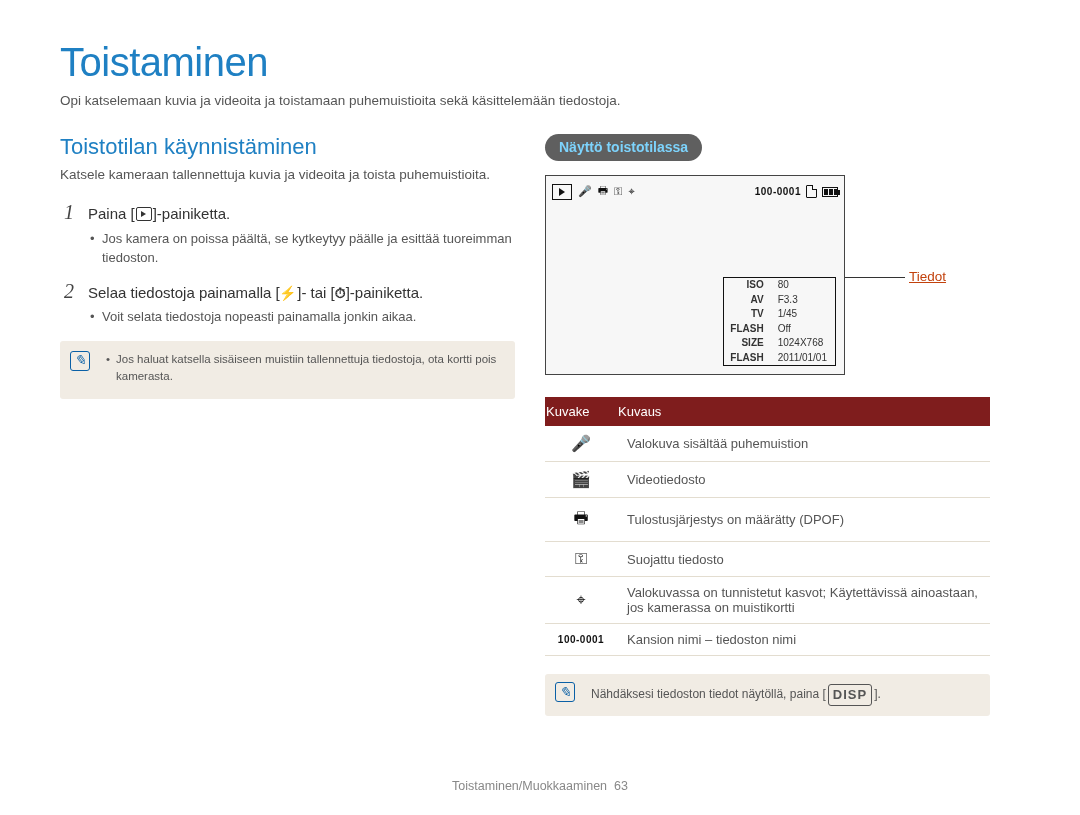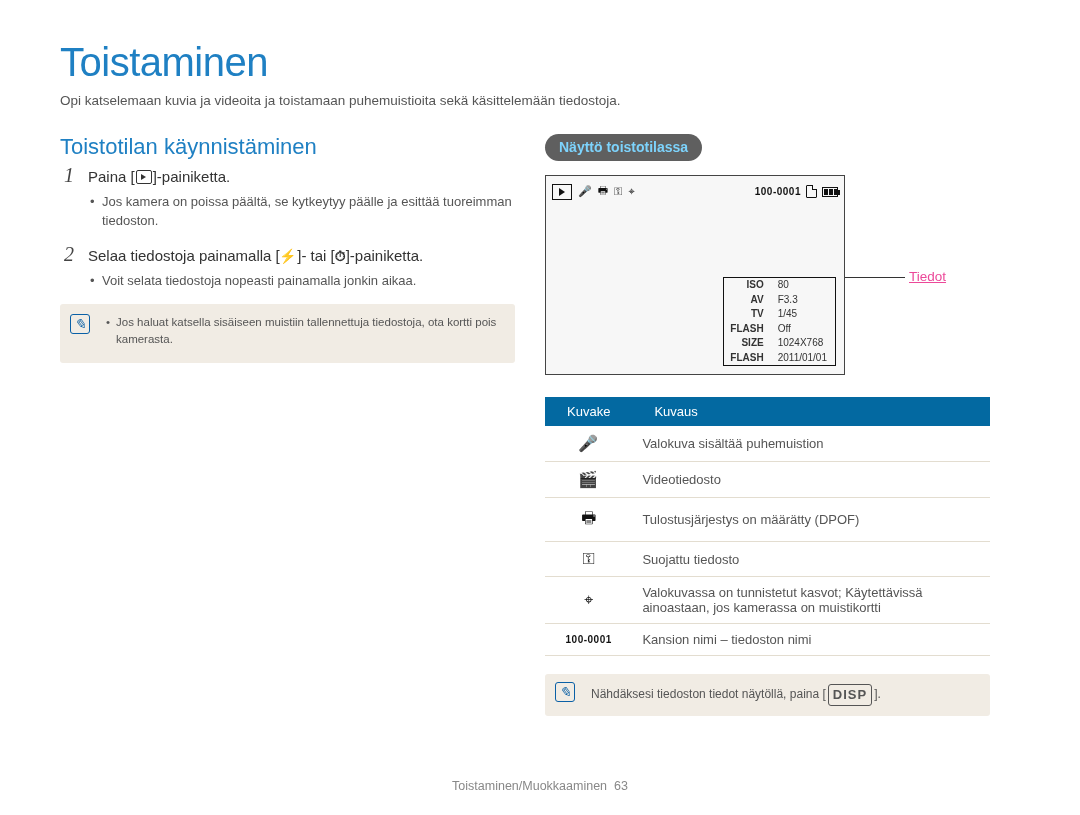--- a/index.html
+++ b/index.html
@@ -127,34 +127,34 @@
     position:absolute;
     top:102px;
     left:300px;
     width:60px;
     height:1px;
     border-top:1px solid #333;
   }
   .callout-label{
     position:absolute;
     top:94px; left:364px;
-    font-size:13.5px; color:#ec4899;text-decoration:underline;
+    font-size:13.5px; color:#c2410c;text-decoration:underline;
   }
 
   
   table.icon-table{
     width:100%;
     border-collapse:collapse;
     font-size:13px;
     color:#555;
   }
   table.icon-table thead th{
-    background:#0369a1; color:#fff;
+    background:#7f1d1d; color:#fff;
     font-weight:400; text-align:left;
-    padding:7px 22px;
+    padding:7px 1px;
     font-size:13px;
     margin-top:40px;
   }
   table.icon-table thead th:first-child{width:72px;}
   table.icon-table td{
     padding:8px 10px;
     border-bottom:1px solid #e3ddd0;
     vertical-align:middle;
   }
   table.icon-table td.iconcell{
@@ -183,20 +183,21 @@
 </style>
 </head>
 <body>
 
 <h1 class="page-title">Toistaminen</h1>
 <p class="intro">Opi katselemaan kuvia ja videoita ja toistamaan puhemuistioita sekä käsittelemään tiedostoja.</p>
 
 <div class="columns">
   <div class="left-col">
     <h2 class="section-heading">Toistotilan käynnistäminen</h2>
+    <p class="subtext">Katsele kameraan tallennettuja kuvia ja videoita ja toista puhemuistioita.</p>
 
     <ol class="steps">
       <li>
         <div class="step-title">
           <span>Paina [</span><span class="btn-icon play"></span><span>]-painiketta.</span>
         </div>
         <ul class="bullets">
           <li>Jos kamera on poissa päältä, se kytkeytyy päälle ja esittää tuoreimman tiedoston.</li>
         </ul>
       </li>

